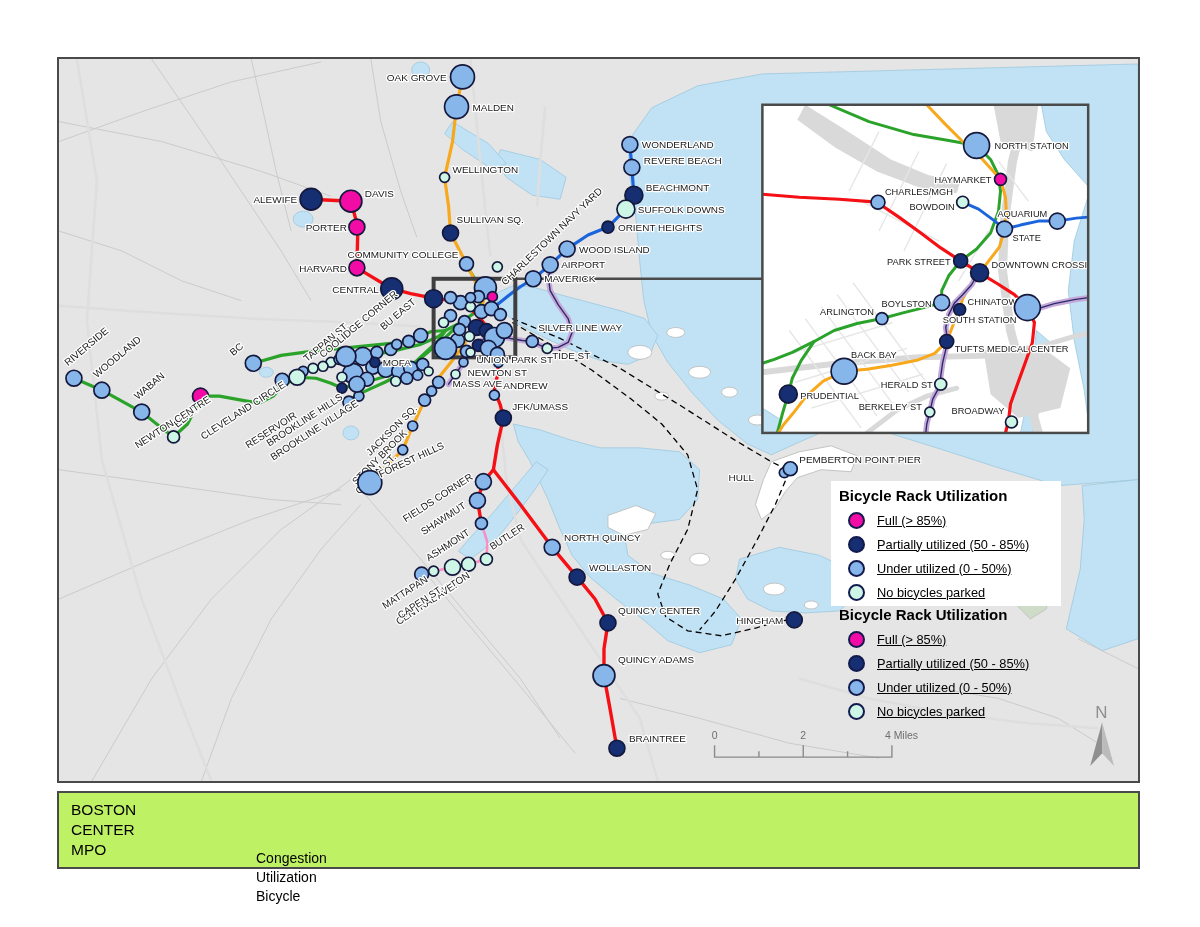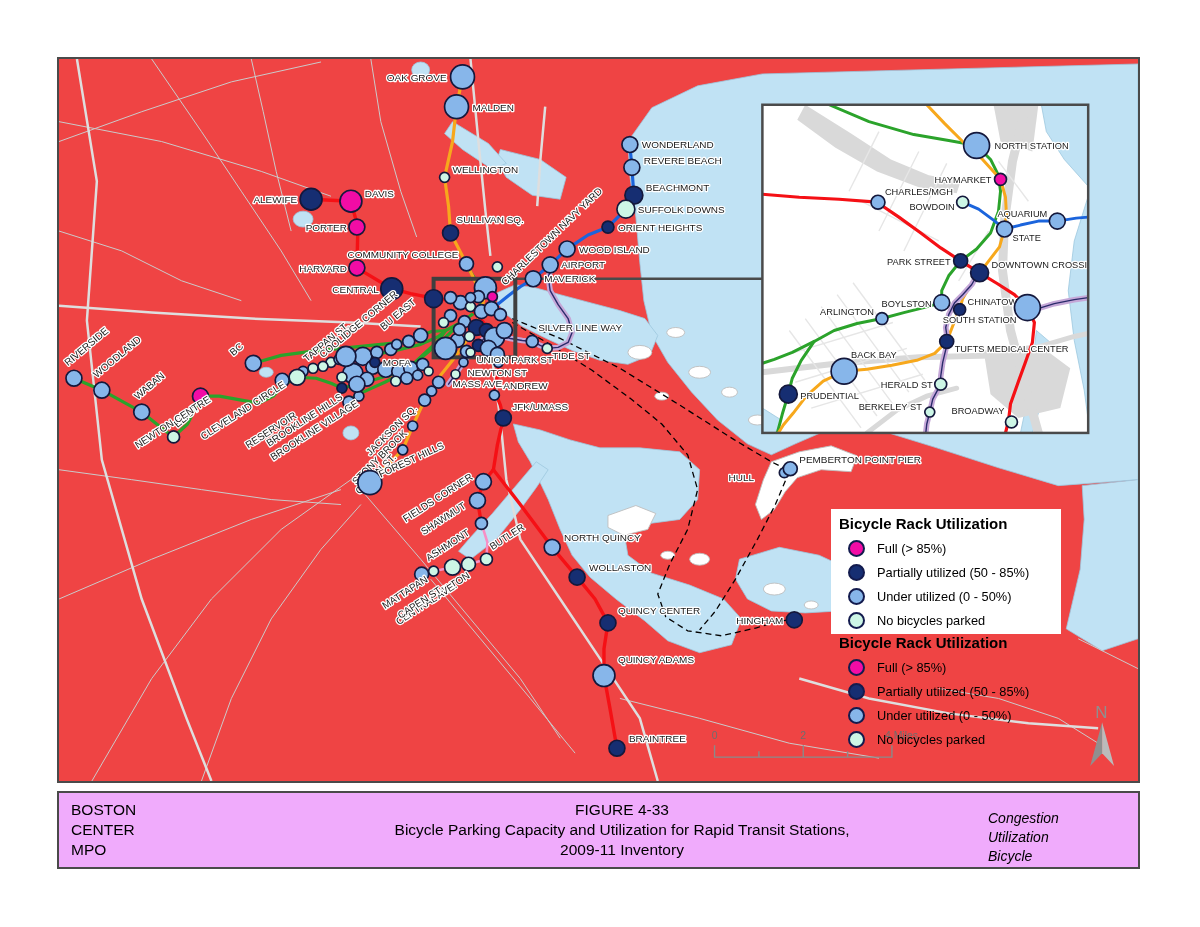--- a/index.html
+++ b/index.html
@@ -1,29 +1,29 @@
 <!DOCTYPE html>
 <html><head>
 <meta charset="utf-8">
 <style>
   html,body{margin:0;padding:0;background:#ffffff;}
   body{width:1200px;height:927px;position:relative;font-family:"Liberation Sans",sans-serif;}
-  .map-frame{position:absolute;left:57px;top:57px;width:1083px;height:726px;border:2px solid #4a4a4a;box-sizing:border-box;background:#ef4444;overflow:hidden;padding-left:22px;}
+  .map-frame{position:absolute;left:57px;top:57px;width:1083px;height:726px;border:2px solid #4a4a4a;box-sizing:border-box;background:#e5e5e5;overflow:hidden;padding-left:22px;}
   #map-svg{position:absolute;left:0;top:0;width:100%;height:100%;display:block;}
-  .legend{position:absolute;width:214px;padding:4px 8px 2px 8px;margin-top:28px;}
+  .legend{position:absolute;width:214px;padding:4px 8px 2px 8px;}
   #legend-1{left:772px;top:422px;background:#ffffff;}
   #legend-2{left:772px;top:541px;background:transparent;}
   .legend-title{font-size:15px;font-weight:bold;color:#000;margin:2px 0 4px 0;}
-  .legend-row{display:flex;align-items:center;height:24px;padding-left:9px;}
+  .legend-row{display:flex;align-items:center;height:24px;padding-left:9px;text-decoration:underline;}
   .swatch{width:13px;height:13px;border-radius:50%;border:2.5px solid #131b4e;flex:none;margin-right:12px;}
   .legend-label{font-size:12.8px;color:#000;}
-  .footer{position:absolute;left:57px;top:791px;width:1083px;height:78px;border:2px solid #4a4a4a;box-sizing:border-box;display:flex;background:#f0abfc;}
+  .footer{position:absolute;left:57px;top:791px;width:1083px;height:78px;border:2px solid #4a4a4a;box-sizing:border-box;display:flex;background:#bef264;}
   .footer-left{width:185px;padding:7px 0 0 12px;font-size:15.5px;line-height:1.3;color:#000;}
   .footer-center{flex:1;text-align:center;padding-top:7px;font-size:15.5px;line-height:1.3;color:#000;}
-  .footer-right{width:150px;font-style:italic;font-size:14px;line-height:1.35;padding-top:16px;color:#000;}
+  .footer-right{width:150px;font-size:14px;line-height:1.35;padding-top:16px;color:#000;margin-top:40px;}
   text{font-family:"Liberation Sans",sans-serif;}
 </style>
 </head>
 <body>
 
 <div class="map-frame">
   <svg id="map-svg" viewBox="57 57 1083 726" preserveAspectRatio="none">
       <g>
         <polygon points="628,140 652,106 698,84 763,72 1140,62 1140,480 1060,486 1000,468 938,448 880,430 828,430 796,444 772,455 748,444 718,420 692,392 668,362 652,334 644,300 640,262 636,216 630,175" fill="#C0E2F4" stroke="#9CC7DE" stroke-width="0.8"></polygon>
         <polygon points="497,292 515,284 535,287 560,294 590,302 620,310 645,318 658,335 650,355 628,364 600,360 572,350 546,338 522,326 506,314 497,302" fill="#C0E2F4" stroke="#9CC7DE" stroke-width="0.8"></polygon>
@@ -410,23 +410,18 @@
       </div>
   </div>
 </div>
 
 <div class="footer">
   <div class="footer-left">
     <div>BOSTON</div>
     <div>CENTER</div>
     <div>MPO</div>
   </div>
-  <div class="footer-center">
-    <div>FIGURE 4-33</div>
-    <div>Bicycle Parking Capacity and Utilization for Rapid Transit Stations,</div>
-    <div>2009-11 Inventory</div>
-  </div>
   <div class="footer-right">
     <div>Congestion</div>
     <div>Utilization</div>
     <div>Bicycle</div>
   </div>
 </div>
 
 </body></html>

